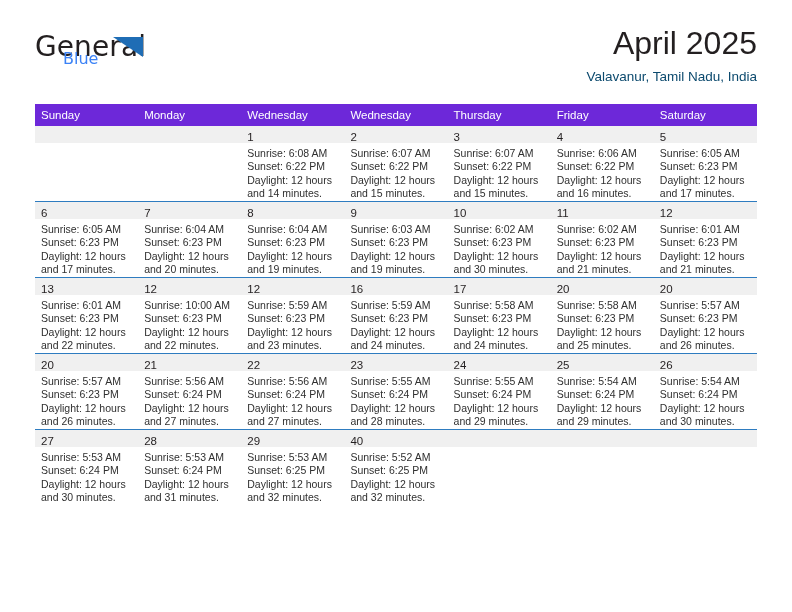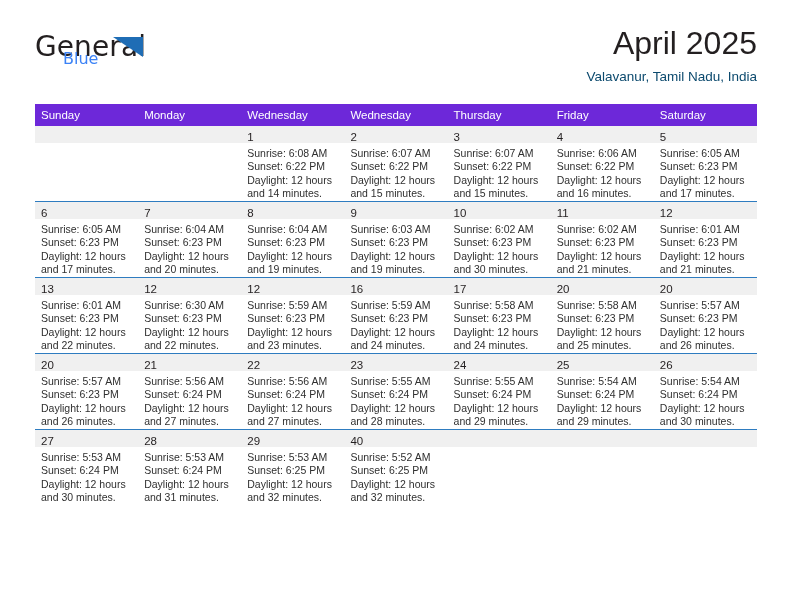--- a/index.html
+++ b/index.html
@@ -347,21 +347,21 @@
                 <div class="cell-line">Sunset: 6:23 PM</div>
                 <div class="cell-line">Daylight: 12 hours</div>
                 <div class="cell-line">and 22 minutes.</div>
               </div>
             </div>
           </td>
           <td>
             <div class="cell-inner">
               <div class="daynum-band"><span class="daynum">12</span></div>
               <div class="cell-body">
-                <div class="cell-line">Sunrise: 6:30 AM</div>
+                <div class="cell-line">Sunrise: 10:00 AM</div>
                 <div class="cell-line">Sunset: 6:23 PM</div>
                 <div class="cell-line">Daylight: 12 hours</div>
                 <div class="cell-line">and 22 minutes.</div>
               </div>
             </div>
           </td>
           <td>
             <div class="cell-inner">
               <div class="daynum-band"><span class="daynum">12</span></div>
               <div class="cell-body">

